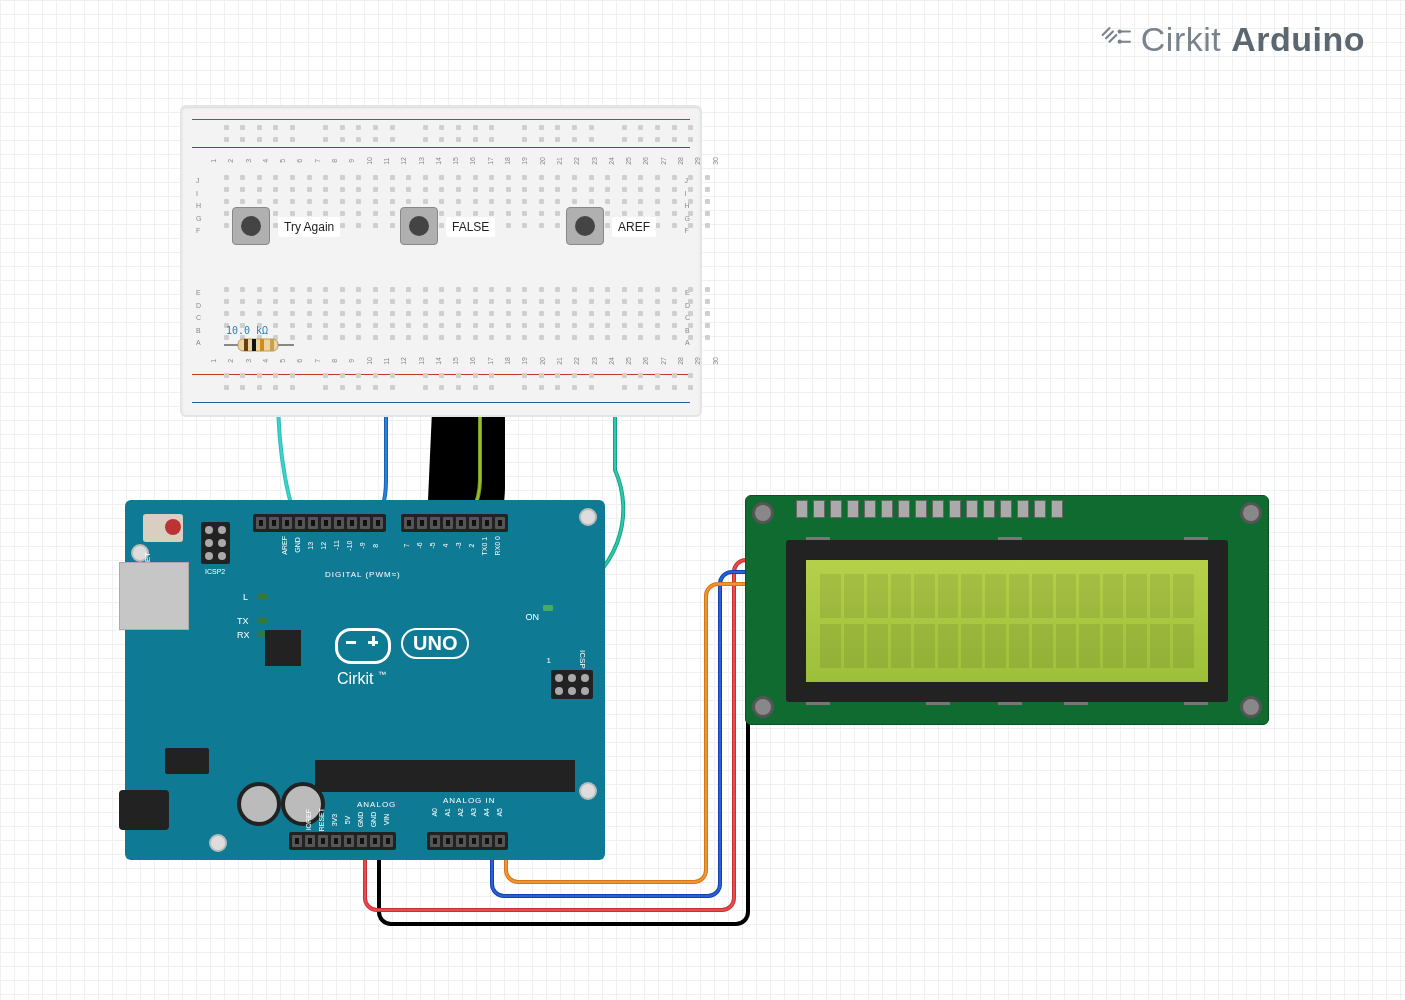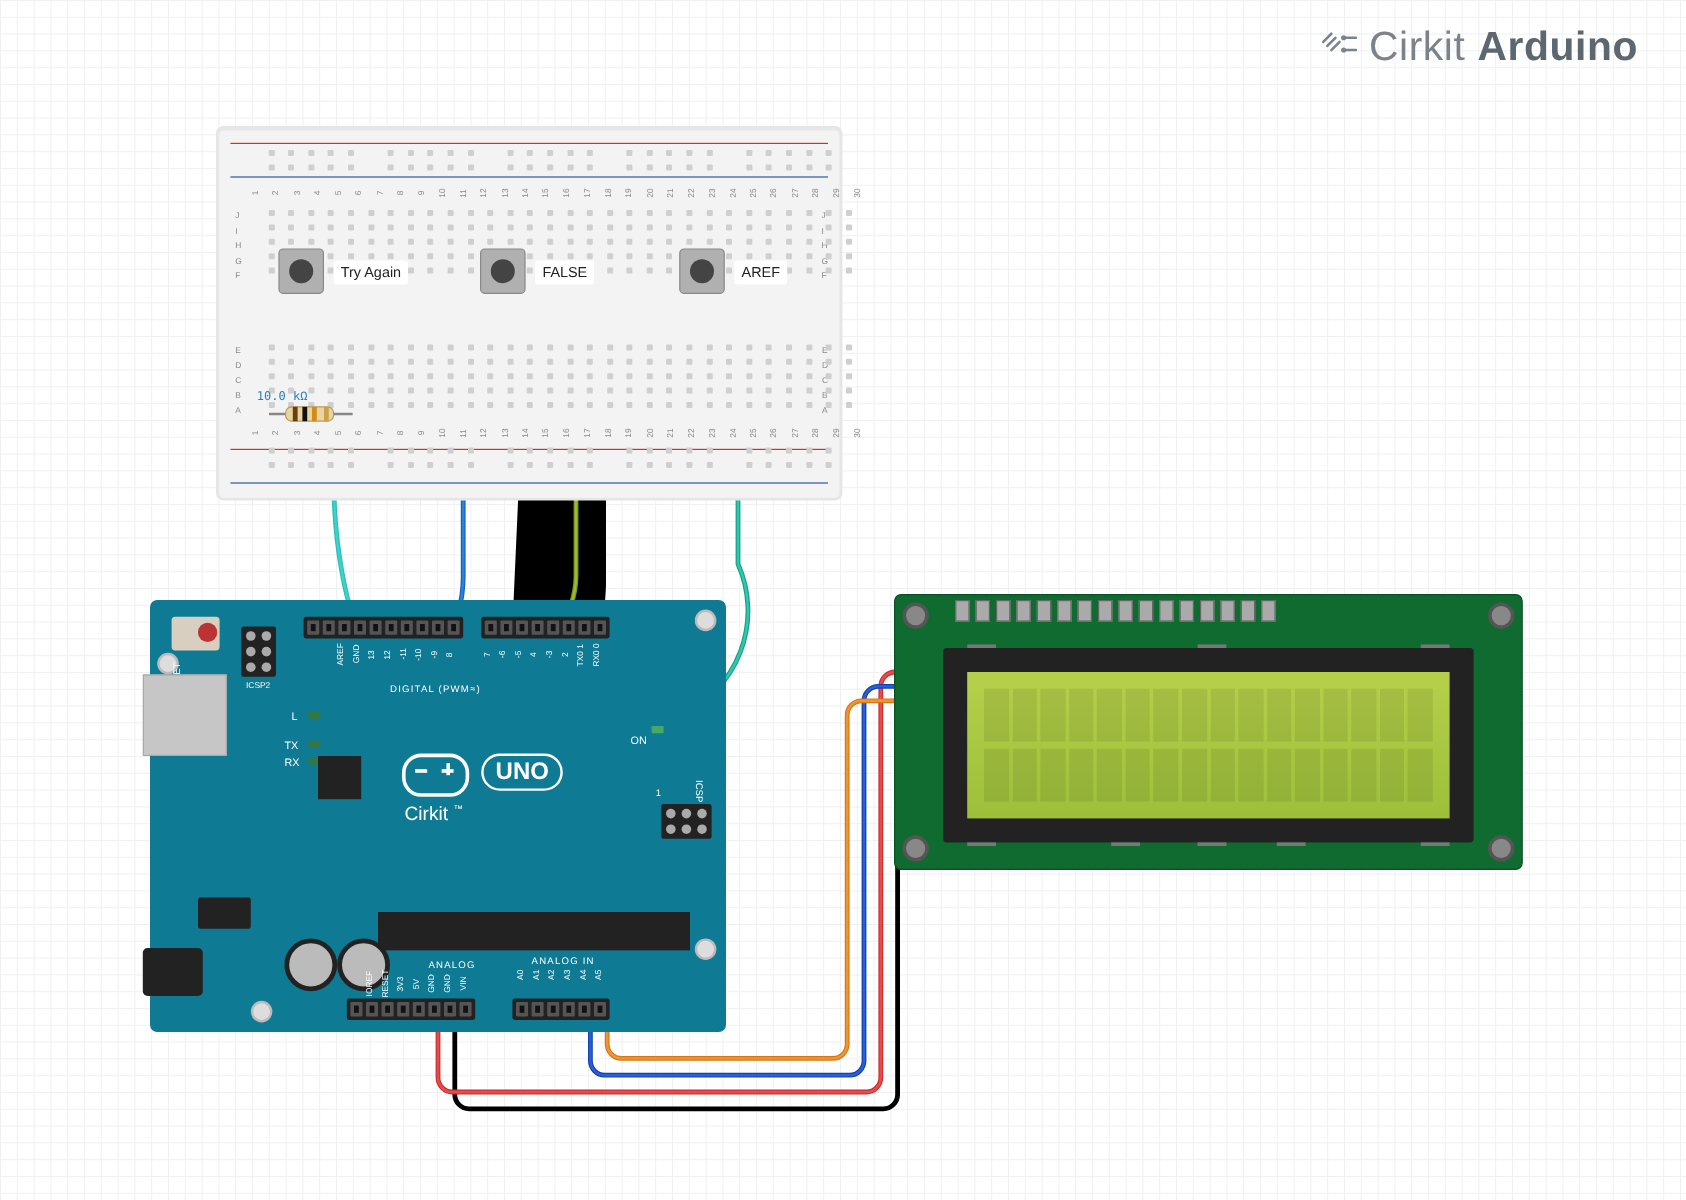--- a/index.html
+++ b/index.html
@@ -937,21 +937,21 @@
 
     <div class="pushbtn" style="left:50px;top:100px"></div>
     <div class="btn-label" style="left:96px;top:110px">Try Again</div>
 
     <div class="pushbtn" style="left:218px;top:100px"></div>
     <div class="btn-label" style="left:264px;top:110px">FALSE</div>
 
     <div class="pushbtn" style="left:384px;top:100px"></div>
     <div class="btn-label" style="left:430px;top:110px">AREF</div>
 
-    <div class="resistor-label" style="left:32px;top:218px">10.0 kΩ</div>
+    <div class="resistor-label" style="left:44px;top:218px">10.0 kΩ</div>
     <svg style="position:absolute;left:42px;top:230px;width:70px;height:16px">
       <line x1="0" y1="8" x2="14" y2="8" stroke="#888" stroke-width="2"></line>
       <rect x="14" y="2" width="40" height="12" rx="5" fill="#e8d5a0" stroke="#b89b5e"></rect>
       <rect x="20" y="2" width="4" height="12" fill="#6b3e12"></rect>
       <rect x="28" y="2" width="4" height="12" fill="#111"></rect>
       <rect x="36" y="2" width="4" height="12" fill="#d48b1a"></rect>
       <rect x="46" y="2" width="4" height="12" fill="#caa14a"></rect>
       <line x1="54" y1="8" x2="70" y2="8" stroke="#888" stroke-width="2"></line>
     </svg>
   </div>

